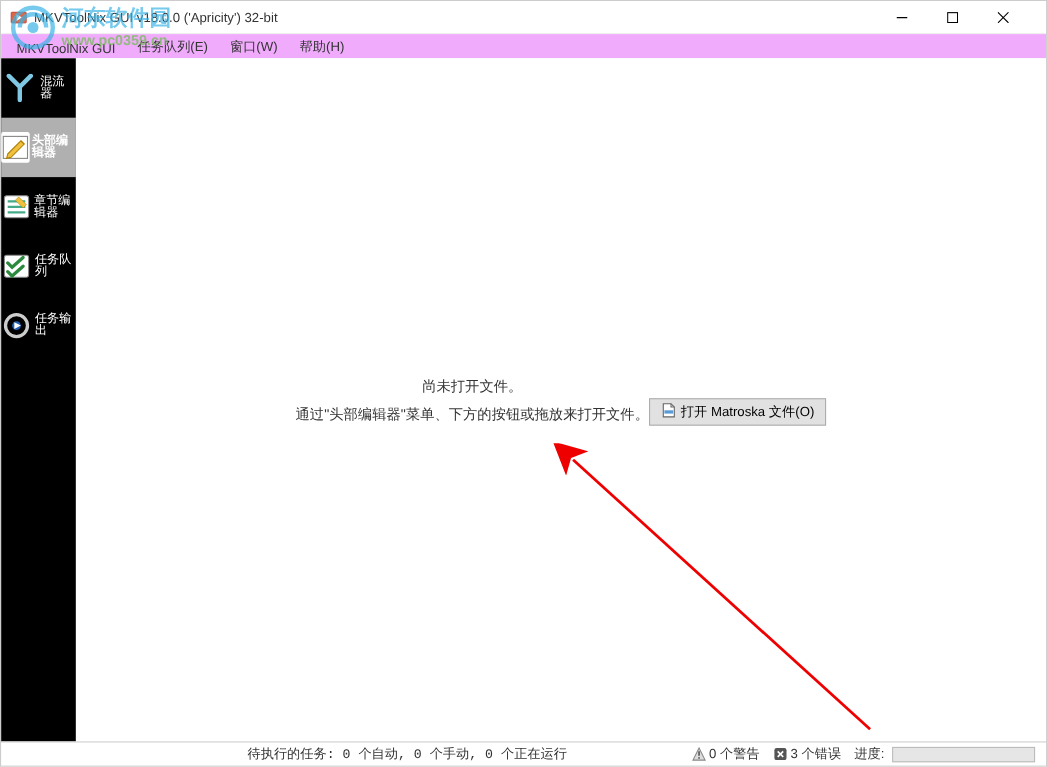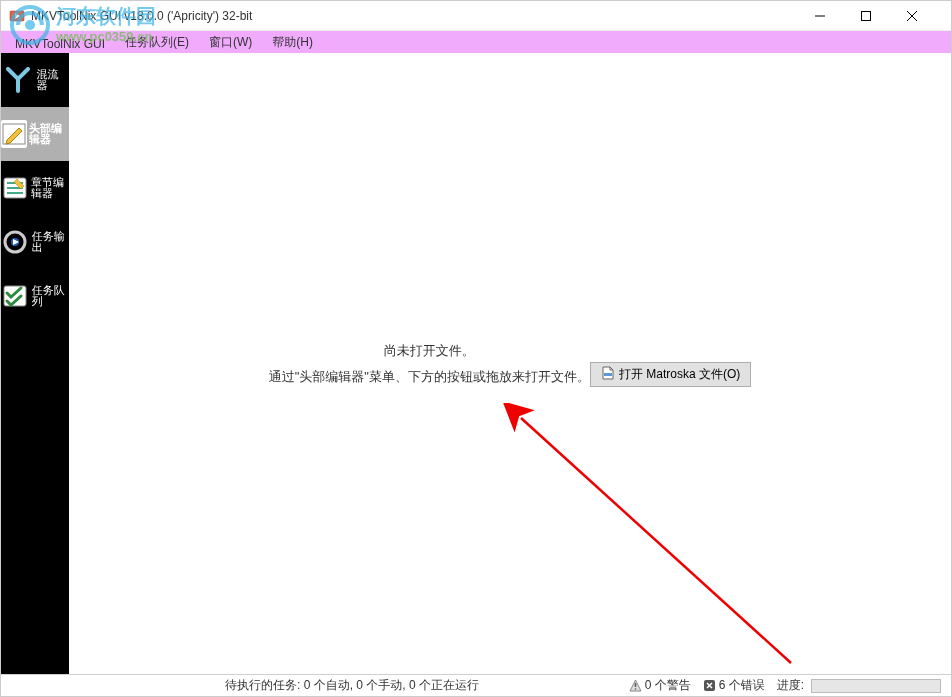--- a/index.html
+++ b/index.html
@@ -132,20 +132,21 @@
   border-top: 1px solid #d0d0d0;
   display: flex;
   align-items: center;
   font-size: 12px;
   color: #333;
   padding: 0 4px;
 }
 .status-left {
   margin-left: 220px;
   flex: 0 0 auto;
+  font-family: Liberation Mono, monospace;
 }
 .status-spacer { flex: 1; }
 .status-part {
   display: inline-flex;
   align-items: center;
   gap: 3px;
   padding: 0 6px;
   justify-content: flex-end;
 }
 .progress-track {
@@ -238,36 +239,36 @@
           <line x1="6" y1="13" x2="22" y2="13" stroke="#4a8" stroke-width="2"></line>
           <line x1="6" y1="18" x2="22" y2="18" stroke="#4a8" stroke-width="2"></line>
           <path d="M16 4 L23 11 L20 14 L13 7 Z" fill="#f0c040" stroke="#b08000" stroke-width="0.5"></path>
         </svg>
       </div>
       <span class="side-label">章节编辑器</span>
     </div>
     <div class="side-item">
       <div class="icon-wrap">
         <svg width="28" height="26" viewBox="0 0 28 26">
+          <rect x="3" y="3" width="22" height="20" rx="2" fill="#fff" stroke="#888"></rect>
+          <path d="M6 10 L10 14 L20 5" stroke="#2b8a3e" stroke-width="3" fill="none" stroke-linecap="round"></path>
+          <path d="M6 18 L10 22 L20 13" stroke="#2b8a3e" stroke-width="3" fill="none" stroke-linecap="round"></path>
+        </svg>
+      </div>
+      <span class="side-label">任务队列</span>
+    </div>
+    <div class="side-item">
+      <div class="icon-wrap">
+        <svg width="28" height="26" viewBox="0 0 28 26">
           <circle cx="14" cy="13" r="10" fill="none" stroke="#ccc" stroke-width="3"></circle>
           <circle cx="14" cy="13" r="4" fill="#1e5fb3"></circle>
           <polygon points="12,10 12,16 18,13" fill="#fff"></polygon>
         </svg>
       </div>
       <span class="side-label">任务输出</span>
-    </div>
-    <div class="side-item">
-      <div class="icon-wrap">
-        <svg width="28" height="26" viewBox="0 0 28 26">
-          <rect x="3" y="3" width="22" height="20" rx="2" fill="#fff" stroke="#888"></rect>
-          <path d="M6 10 L10 14 L20 5" stroke="#2b8a3e" stroke-width="3" fill="none" stroke-linecap="round"></path>
-          <path d="M6 18 L10 22 L20 13" stroke="#2b8a3e" stroke-width="3" fill="none" stroke-linecap="round"></path>
-        </svg>
-      </div>
-      <span class="side-label">任务队列</span>
     </div>
   </div>
 
   <div class="main-area">
     <div class="empty-msg">
       <div>尚未打开文件。</div>
       <div>通过"头部编辑器"菜单、下方的按钮或拖放来打开文件。</div>
     </div>
     <button class="open-btn">
       <span>
@@ -301,21 +302,21 @@
       <circle cx="6.5" cy="10" r="0.8" fill="#555"></circle>
     </svg>
     <span>0 个警告</span>
   </span>
   <span class="status-part">
     <svg width="13" height="13" viewBox="0 0 13 13">
       <rect x="1" y="1" width="11" height="11" rx="2" fill="#555"></rect>
       <line x1="4" y1="4" x2="9" y2="9" stroke="#fff" stroke-width="1.5"></line>
       <line x1="9" y1="4" x2="4" y2="9" stroke="#fff" stroke-width="1.5"></line>
     </svg>
-    <span>6 个错误</span>
+    <span>3 个错误</span>
   </span>
   <span class="status-part">
     <span>进度:</span>
     <div class="progress-track"></div>
   </span>
 </div>
 
 <div class="watermark">
   <svg width="200" height="48" viewBox="0 0 200 48">
     <circle cx="24" cy="24" r="18" fill="none" stroke="#3bb4e6" stroke-width="4"></circle>

